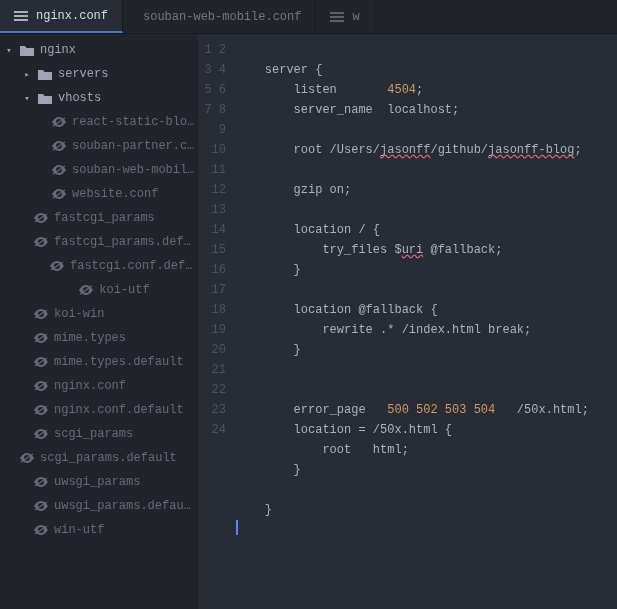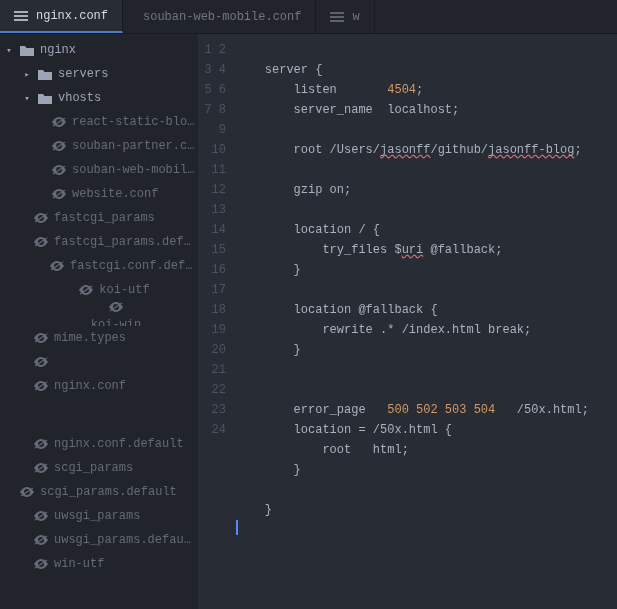--- a/index.html
+++ b/index.html
@@ -225,21 +225,21 @@
         </div>
         <div class="tree-row dim" style="padding-left: 31px; justify-content: center;">
           <span class="fi" style="color:#636b78">
             <svg width="14" height="10" viewBox="0 0 14 10">
               <path d="M7 0C3 0 0 5 0 5s3 5 7 5 7-5 7-5-3-5-7-5zm0 8a3 3 0 110-6 3 3 0 010 6z" fill="currentColor"></path>
               <path d="M1 9L13 1" stroke="currentColor" stroke-width="1.2"></path>
             </svg>
           </span>
           <span class="lbl">koi-utf</span>
         </div>
-        <div class="tree-row dim" style="padding-left: 34px; flex-direction: column;">
+        <div class="tree-row dim" style="padding-left: 34px;">
           <span class="fi" style="color:#636b78">
             <svg width="14" height="10" viewBox="0 0 14 10">
               <path d="M7 0C3 0 0 5 0 5s3 5 7 5 7-5 7-5-3-5-7-5zm0 8a3 3 0 110-6 3 3 0 010 6z" fill="currentColor"></path>
               <path d="M1 9L13 1" stroke="currentColor" stroke-width="1.2"></path>
             </svg>
           </span>
           <span class="lbl">koi-win</span>
         </div>
         <div class="tree-row dim" style="padding-left: 34px;">
           <span class="fi" style="color:#636b78">
@@ -250,31 +250,32 @@
           </span>
           <span class="lbl">mime.types</span>
         </div>
         <div class="tree-row dim" style="padding-left: 34px;">
           <span class="fi" style="color:#636b78">
             <svg width="14" height="10" viewBox="0 0 14 10">
               <path d="M7 0C3 0 0 5 0 5s3 5 7 5 7-5 7-5-3-5-7-5zm0 8a3 3 0 110-6 3 3 0 010 6z" fill="currentColor"></path>
               <path d="M1 9L13 1" stroke="currentColor" stroke-width="1.2"></path>
             </svg>
           </span>
+          <span class="lbl">mime.types.default</span>
         </div>
         <div class="tree-row dim" style="padding-left: 34px;">
           <span class="fi" style="color:#636b78">
             <svg width="14" height="10" viewBox="0 0 14 10">
               <path d="M7 0C3 0 0 5 0 5s3 5 7 5 7-5 7-5-3-5-7-5zm0 8a3 3 0 110-6 3 3 0 010 6z" fill="currentColor"></path>
               <path d="M1 9L13 1" stroke="currentColor" stroke-width="1.2"></path>
             </svg>
           </span>
           <span class="lbl">nginx.conf</span>
         </div>
-        <div class="tree-row dim" style="padding-left: 34px; margin-top: 34px;">
+        <div class="tree-row dim" style="padding-left: 34px;">
           <span class="fi" style="color:#636b78">
             <svg width="14" height="10" viewBox="0 0 14 10">
               <path d="M7 0C3 0 0 5 0 5s3 5 7 5 7-5 7-5-3-5-7-5zm0 8a3 3 0 110-6 3 3 0 010 6z" fill="currentColor"></path>
               <path d="M1 9L13 1" stroke="currentColor" stroke-width="1.2"></path>
             </svg>
           </span>
           <span class="lbl">nginx.conf.default</span>
         </div>
         <div class="tree-row dim" style="padding-left: 34px;">
           <span class="fi" style="color:#636b78">

